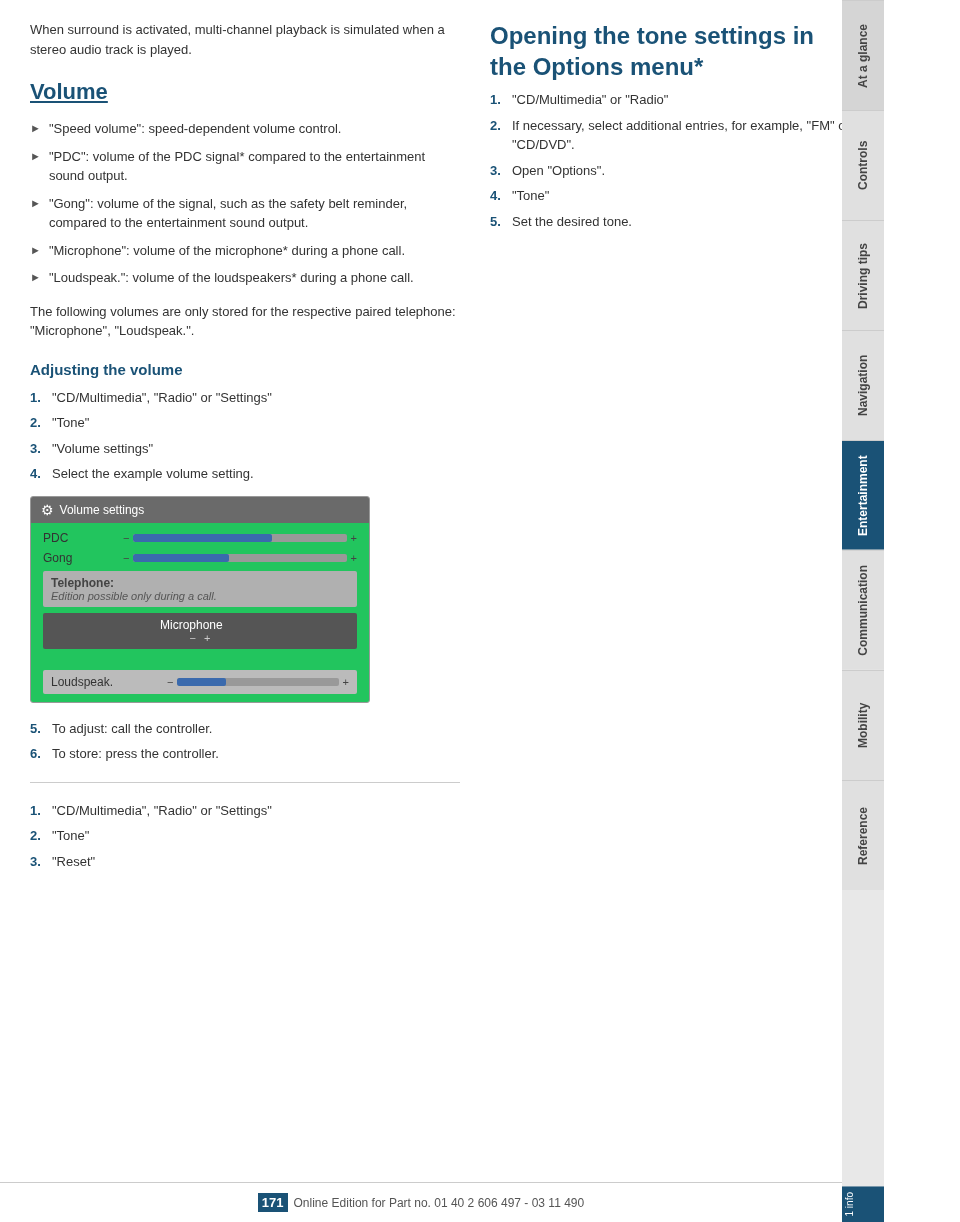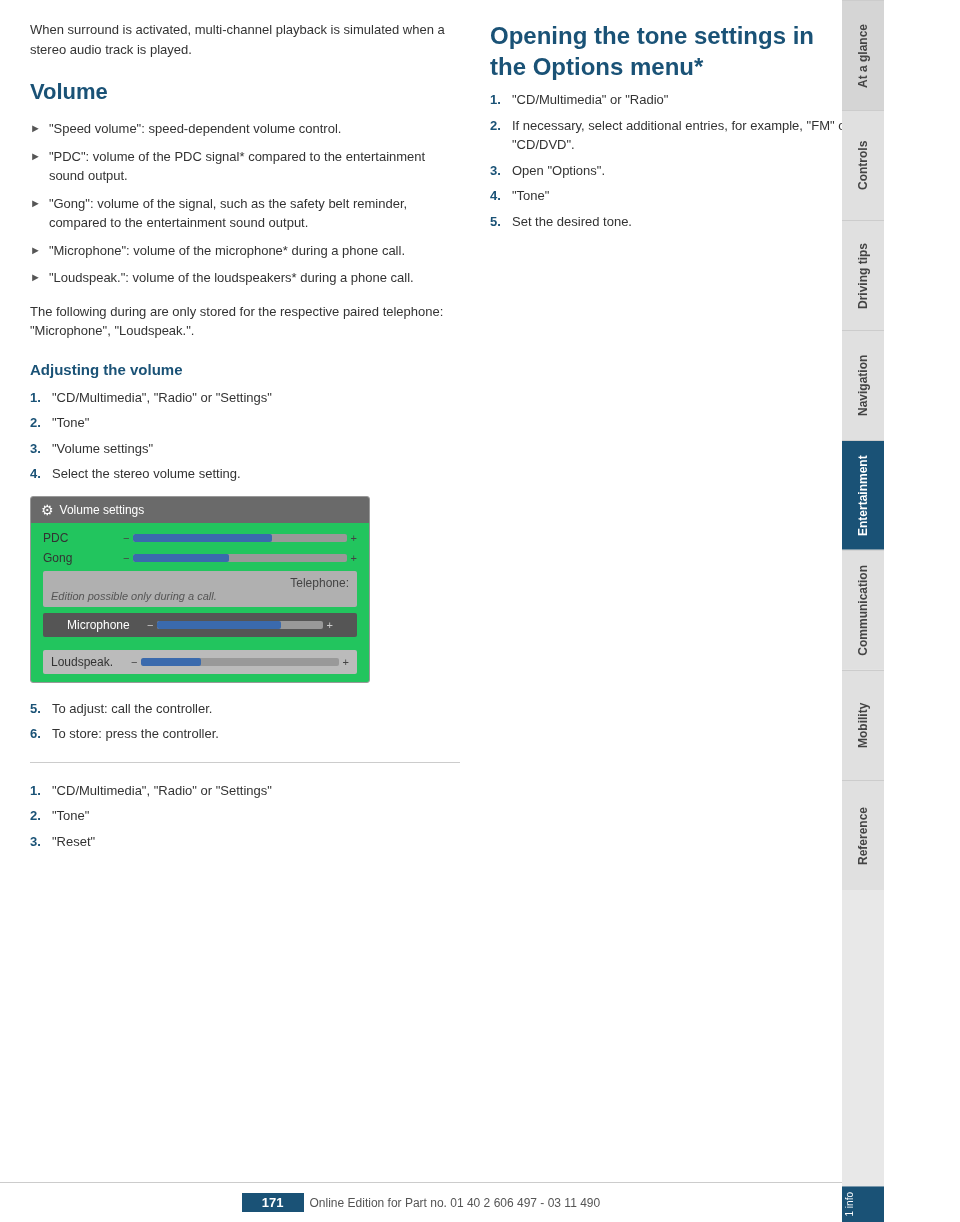--- a/index.html
+++ b/index.html
@@ -84,20 +84,21 @@
       color: #333;
     }
 
     
     .section-heading {
       font-size: 22px;
       font-weight: bold;
       color: #1a5276;
       margin-bottom: 14px;
       margin-top: 6px;
+      text-decoration: underline;
     }
 
     .subsection-heading {
       font-size: 15px;
       font-weight: bold;
       color: #1a5276;
       margin-bottom: 10px;
       margin-top: 8px;
     }
 
@@ -230,56 +231,57 @@
 
     .vs-telephone-section {
       background: #b0b0b0;
       padding: 5px 8px;
       margin-bottom: 6px;
       border-radius: 2px;
     }
 
     .vs-tel-label {
       font-size: 12px;
-      font-weight: normal;
+      font-weight: bold;
       color: #444;
-      text-align: right;
     }
 
     .vs-tel-note {
       font-size: 11px;
       color: #555;
       font-style: italic;
     }
 
     .vs-microphone-row {
       display: flex;
       align-items: center;
       background: #555;
-      padding: 5px 24px;
-      margin-bottom: 13px;
+      padding: 5px 8px;
+      margin-bottom: 21px;
       border-radius: 2px;
+      flex-direction: column;
     }
 
     .vs-mic-label {
       width: 80px;
       font-size: 12px;
       color: #fff;
     }
 
     .vs-mic-fill {
       background: #3a6aad;
     }
 
     .vs-loudspeak-row {
       display: flex;
       align-items: center;
       background: #bbb;
       padding: 5px 8px;
       border-radius: 2px;
+      gap: 36px;
     }
 
     .vs-loud-label {
       width: 80px;
       font-size: 12px;
       color: #333;
     }
 
     
     .right-heading {
@@ -302,21 +304,21 @@
       justify-content: center;
       border-top: 1px solid #ccc;
       font-size: 12px;
       color: #555;
       gap: 6px;
     }
 
     .page-number {
       background: #1a5276;
       color: #fff;
-      padding: 2px 20px;
+      padding: 2px 4px;
       font-weight: bold;
       font-size: 13px;
     }
 
     
     .info-badge {
       position: absolute;
       bottom: 0;
       right: 0;
       width: 42px;
@@ -358,40 +360,40 @@
         <li>
           <span class="bullet-arrow">►</span>
           <span>"Microphone": volume of the microphone* during a phone call.</span>
         </li>
         <li>
           <span class="bullet-arrow">►</span>
           <span>"Loudspeak.": volume of the loudspeakers* during a phone call.</span>
         </li>
       </ul>
 
-      <p class="intro-text">The following during are only stored for the respective paired telephone: "Microphone", "Loudspeak.".</p>
+      <p class="intro-text">The following volumes are only stored for the respective paired telephone: "Microphone", "Loudspeak.".</p>
 
       <h3 class="subsection-heading">Adjusting the volume</h3>
 
       <ol class="numbered-list">
         <li>
           <span class="num">1.</span>
           <span>"CD/Multimedia", "Radio" or "Settings"</span>
         </li>
         <li>
           <span class="num">2.</span>
           <span>"Tone"</span>
         </li>
         <li>
           <span class="num">3.</span>
           <span>"Volume settings"</span>
         </li>
         <li>
           <span class="num">4.</span>
-          <span>Select the stereo volume setting.</span>
+          <span>Select the example volume setting.</span>
         </li>
       </ol>
 
       <div class="volume-settings-img">
         <div class="vs-titlebar">
           <span class="vs-icon">⚙</span>
           <span>Volume settings</span>
         </div>
         <div class="vs-body">
 

